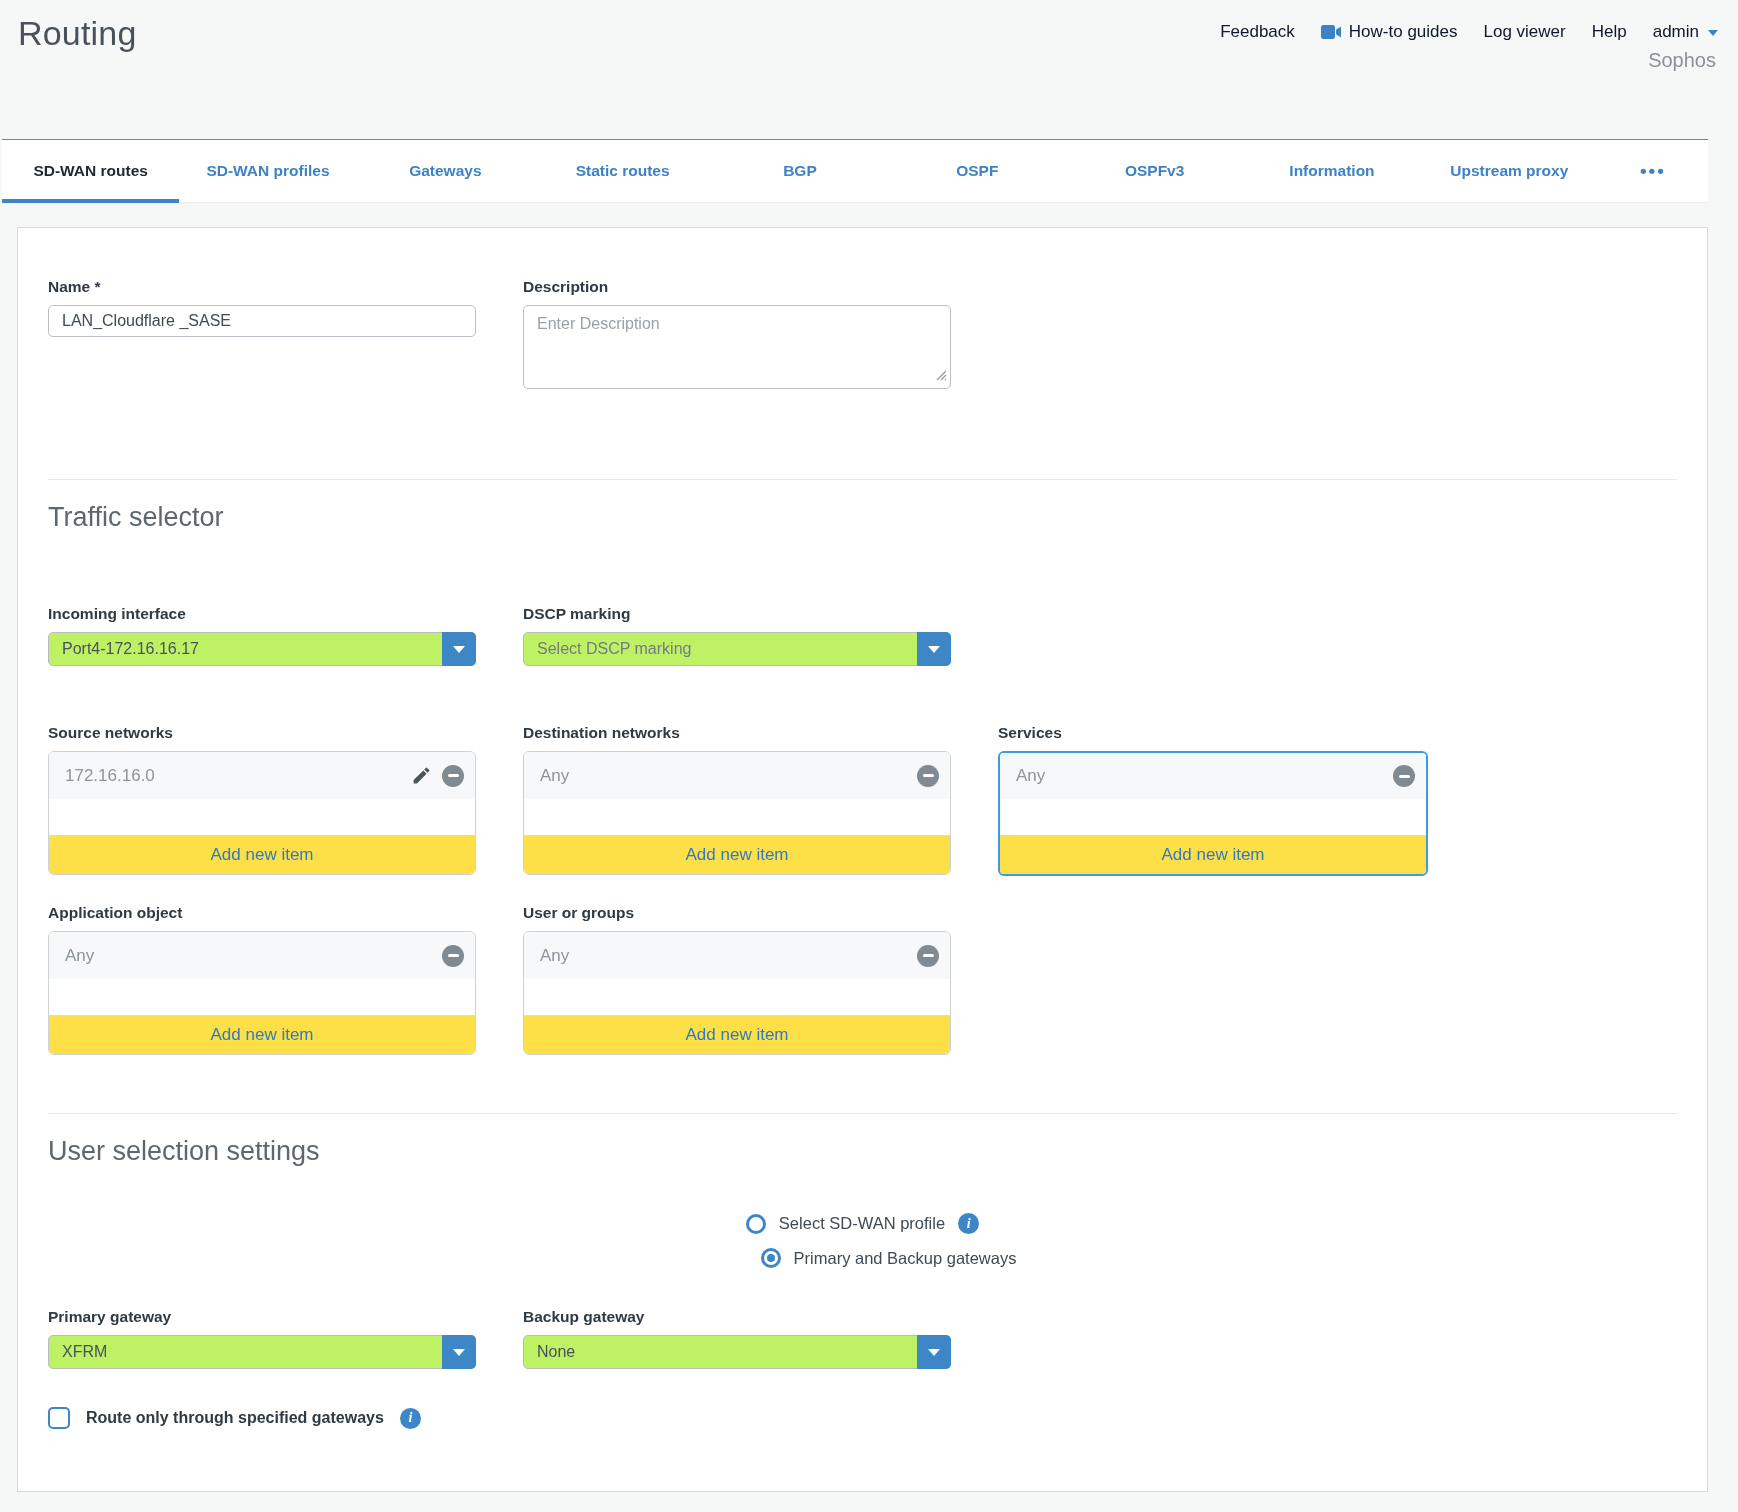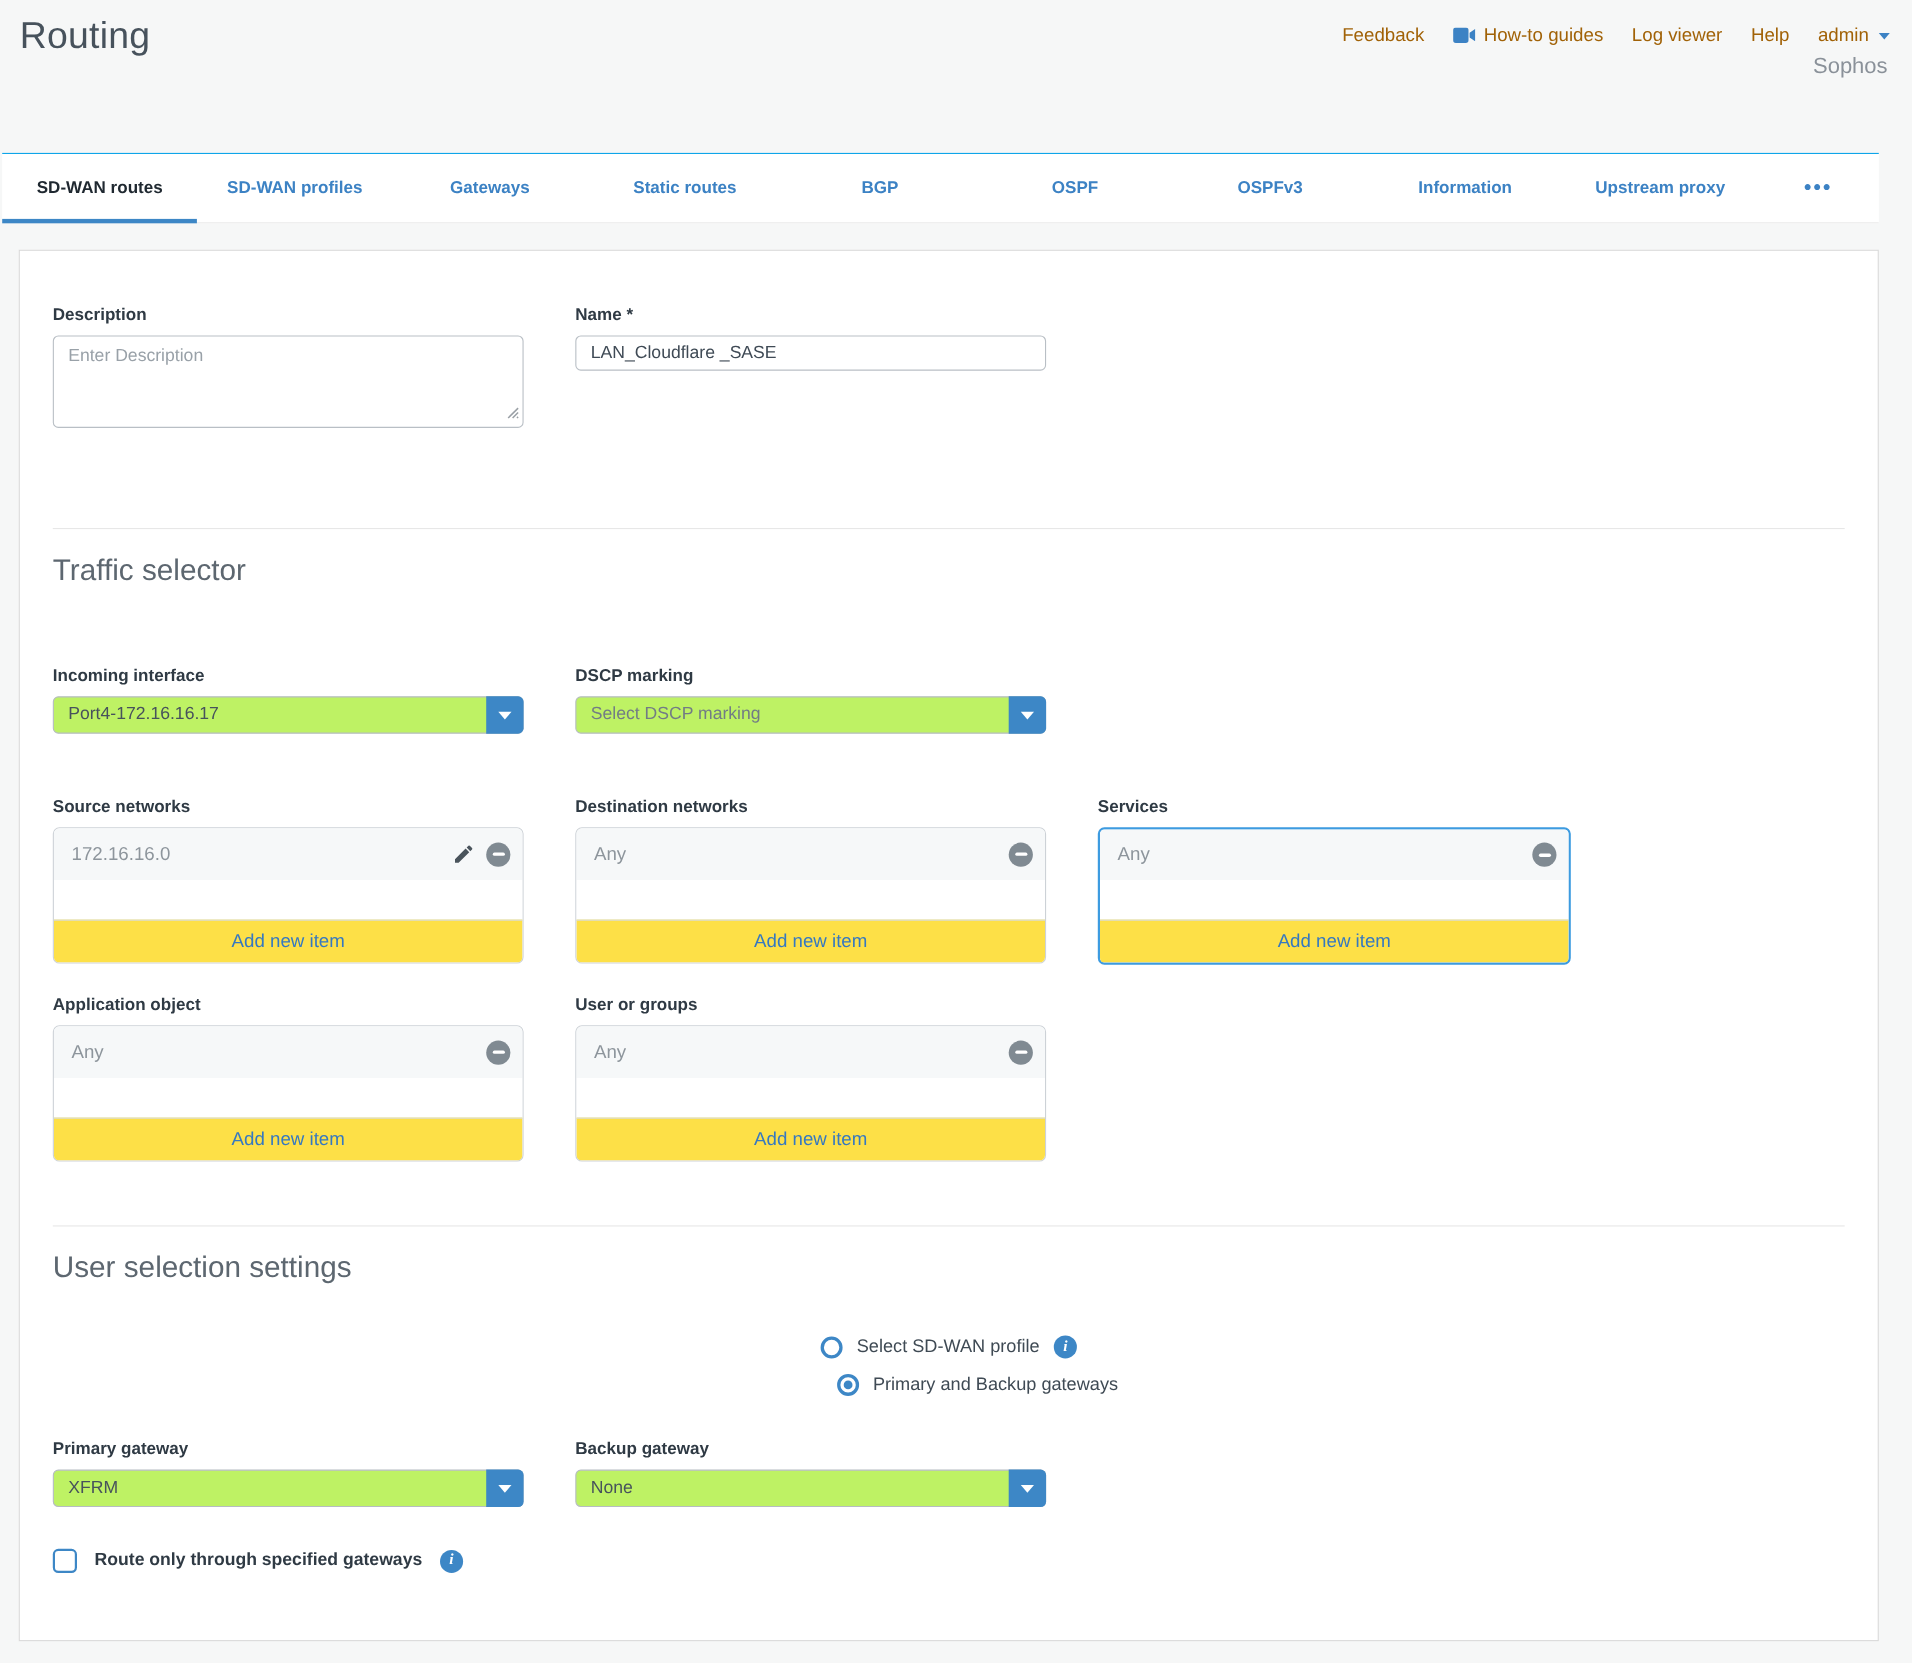--- a/index.html
+++ b/index.html
@@ -5,21 +5,21 @@
   * { margin:0; padding:0; box-sizing:border-box; }
   html,body { width:1738px; min-height:1512px; background:#f6f7f7;
     font-family:"Liberation Sans", sans-serif; color:#2f3a44; }
 
   
   .hdr { display:flex; justify-content:space-between; align-items:flex-start;
     padding:12px 20px 0 18px; height:139px; }
   .hdr-title { font-size:34px; font-weight:400; color:#47525c; letter-spacing:.2px; padding-top:2px; }
   .hdr-right { display:flex; flex-direction:column; align-items:flex-end; }
   .hdr-nav { display:flex; align-items:center; gap:26px; padding-top:10px; }
-  .hdr-link { color:#a16207; font-size:17px; text-decoration:none; cursor:pointer;
+  .hdr-link { color:#0f172a; font-size:17px; text-decoration:none; cursor:pointer;
     display:flex; align-items:center; gap:7px; }
   .cam-icon svg { display:block; }
   .caret-dn { width:0; height:0; border-left:5px solid transparent; border-right:5px solid transparent;
     border-top:6px solid #3c82c4; margin-left:2px; margin-top:2px; }
   .hdr-brand { color:#8a9199; font-size:20px; margin-top:7px; padding-right:2px; }
 
   
   .tabbar { margin-left:2px; width:1706px; height:64px; background:#fff;
     border-top:1px solid #0ea5e9; border-bottom:1px solid #ececec; display:flex; }
   .tab { flex:1 1 0; display:flex; align-items:center; justify-content:center;
@@ -141,38 +141,38 @@
   <div class="tab">OSPFv3</div>
   <div class="tab">Information</div>
   <div class="tab">Upstream proxy</div>
   <div class="tab-more">•••</div>
 </div>
 
 <div class="card">
 
   <div class="row">
     <div class="col-s">
+      <div class="flabel">Name *</div>
+      <input class="txt" type="text" value="LAN_Cloudflare _SASE" style="">
+    </div>
+    <div class="col-s">
       <div class="flabel">Description</div>
       <div class="ta-wrap">
         <textarea class="ta" placeholder="Enter Description" style=""></textarea>
         <span class="resize-grip">
           <svg width="13" height="13" viewBox="0 0 13 13">
             <g stroke="#9aa0a6" stroke-width="1.4">
               <line x1="3" y1="12" x2="12" y2="3"></line>
               <line x1="7" y1="12" x2="12" y2="7"></line>
               <line x1="11" y1="12" x2="12" y2="11"></line>
             </g>
           </svg>
         </span>
       </div>
     </div>
-    <div class="col-s">
-      <div class="flabel">Name *</div>
-      <input class="txt" type="text" value="LAN_Cloudflare _SASE" style="">
-    </div>
   </div>
 
   <div class="divider"></div>
 
   <div class="sec-head">Traffic selector</div>
 
   <div class="row mt48">
     <div class="col-s">
       <div class="flabel">Incoming interface</div>
       <div class="select">

